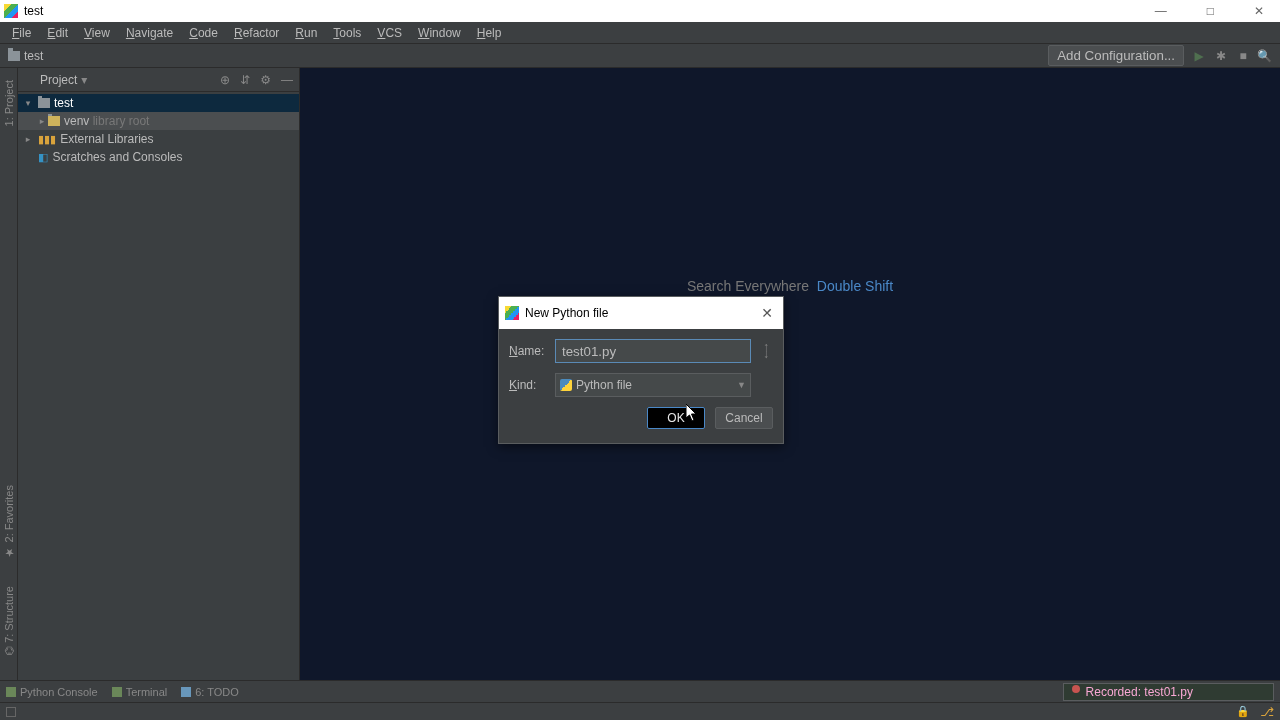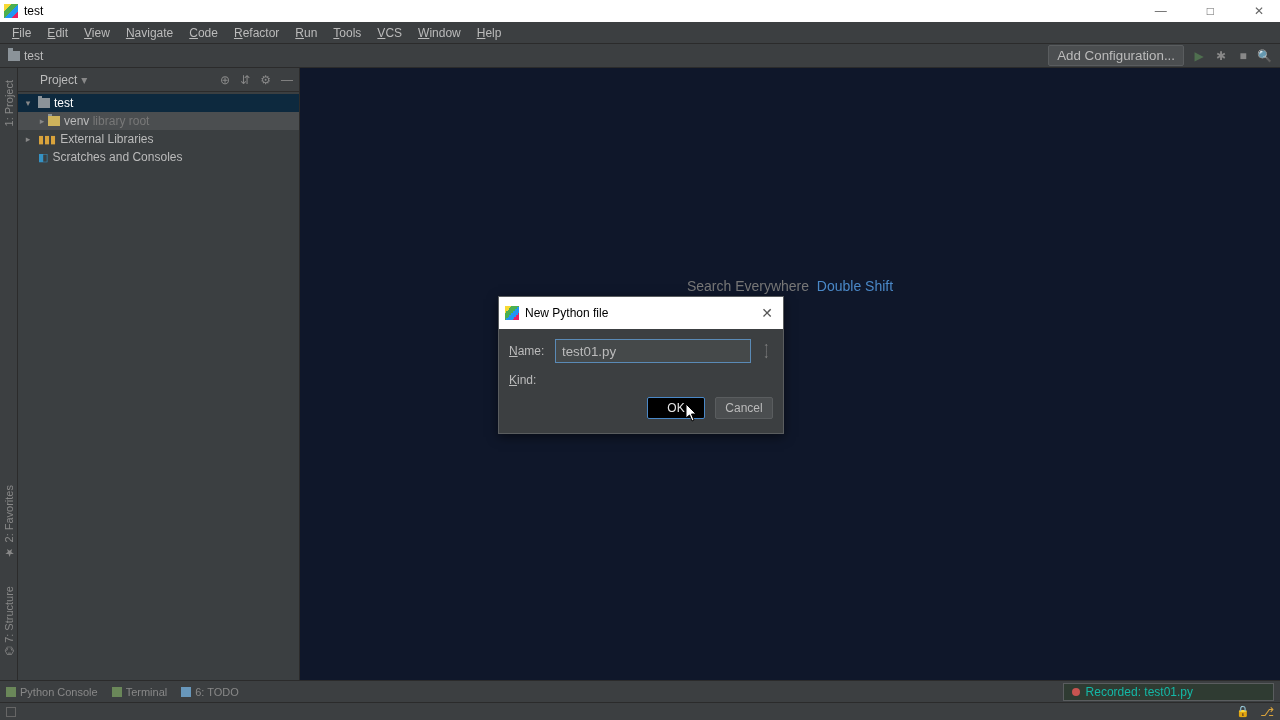--- a/index.html
+++ b/index.html
@@ -68,21 +68,21 @@
 .form-select .py-i { width:12px; height:12px; margin-right:4px; background: linear-gradient(135deg,#4b8bbe 50%,#ffd43b 50%); border-radius:2px; }
 .form-select .caret { margin-left:auto; color:#888; font-size:9px; }
 .dialog-buttons { display:flex; justify-content:flex-end; gap:10px; padding: 0 0 4px 0; }
 .btn { min-width: 58px; height: 22px; background:#4b4e50; border:1px solid #5a5d5f; color:#bbbbbb; display:flex; align-items:center; justify-content:center; cursor:pointer; border-radius:2px; }
 .btn.primary { background:#000000; border:1px solid #4a88c7; color:#e6e6e6; }
 
 
 .bottom-tabs { position:absolute; bottom:18px; left:0; right:0; height: 22px; background:#3c3f41; border-top:1px solid #2b2b2b; display:flex; align-items:center; padding: 0 6px; gap:14px; }
 .btab { display:flex; align-items:center; gap:4px; color:#888; cursor:pointer; font-size:11px; }
 .btab .i { width:10px; height:10px; background:#6a8759; }
-.recorded { margin-left:auto; background:#2f3b32; border:1px solid #5a5d5f; padding: 1px 80px 1px 8px; color:#14b8a6; display:flex; align-items:center; gap:6px; }
+.recorded { margin-left:auto; background:#2f3b32; border:1px solid #5a5d5f; padding: 1px 80px 1px 8px; color:#f9a8d4; display:flex; align-items:flex-start; gap:6px; }
 .recorded .dot { width:8px; height:8px; border-radius:50%; background:#c75450; }
 
 
 .statusbar { position:absolute; bottom:0; left:0; right:0; height:18px; background:#3c3f41; border-top:1px solid #2b2b2b; display:flex; align-items:center; padding:0 6px; }
 .statusbar .sq { width:10px; height:10px; border:1px solid #666; }
 .statusbar .right { margin-left:auto; display:flex; gap:10px; color:#888; }
 .statusbar .lock { font-size:11px; }
 
 
 .cursor { position:absolute; top: 404px; left: 686px; width:12px; height:16px; pointer-events:none; }
@@ -194,20 +194,25 @@
     <div class="form-row">
       <label><span class="u">N</span>ame:</label>
       <input class="form-input" value="test01.py" style="">
       <div class="up-down">
           <span>↑</span>
           <span>↓</span>
         </div>
     </div>
     <div class="form-row">
       <label><span class="u">K</span>ind:</label>
+      <div class="form-select">
+        <span class="py-i"></span>
+        <span>Python file</span>
+        <span class="caret">▼</span>
+      </div>
       <div style="width:14px;"></div>
     </div>
     <div class="dialog-buttons">
       <div class="btn primary">OK</div>
       <div class="btn">Cancel</div>
     </div>
   </div>
 </div>
 
 <div class="cursor">

